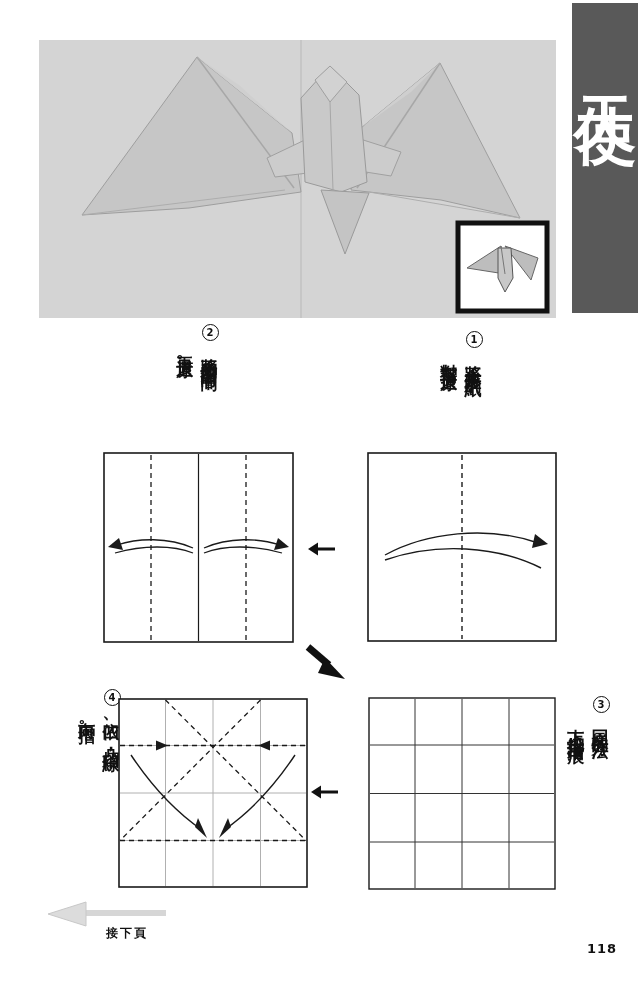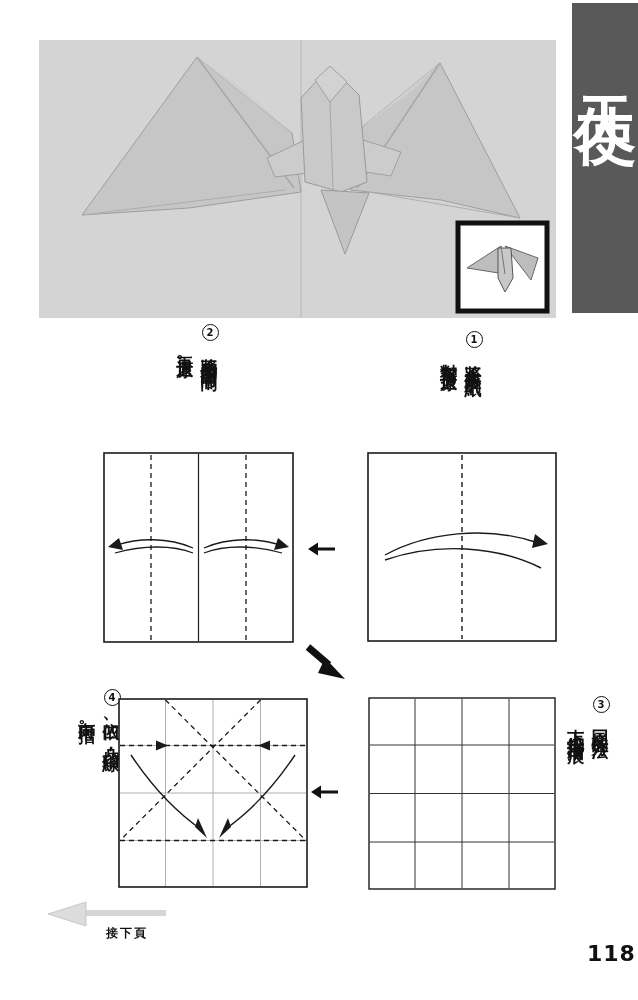--- a/index.html
+++ b/index.html
@@ -39,21 +39,21 @@
   }
   
   .diag{position:absolute;}
   .diag svg{display:block;}
   
   .next-label{
     position:absolute;left:106px;top:925px;font-size:12px;letter-spacing:2px;
     color:#111;font-weight:bold;
   }
   .page-number{
-    position:absolute;left:587px;top:941px;font-size:22px;font-weight:bold;
+    position:absolute;left:587px;top:941px;font-size:13px;font-weight:bold;
     letter-spacing:1px;color:#111;
   }
 </style>
 </head>
 <body>
 
 <div class="photo">
   <svg viewBox="0 0 517 278">
 
     <line x1="262" y1="0" x2="262" y2="278" stroke="#c6c6c6" stroke-width="2"></line>

